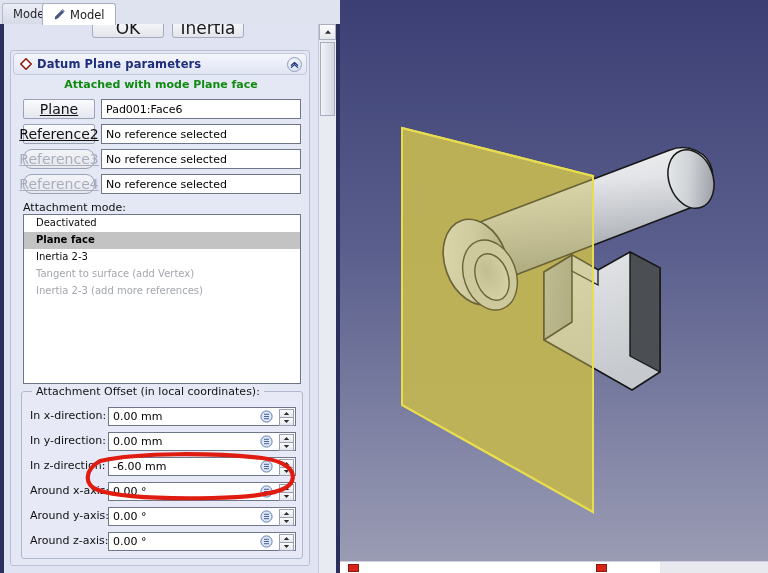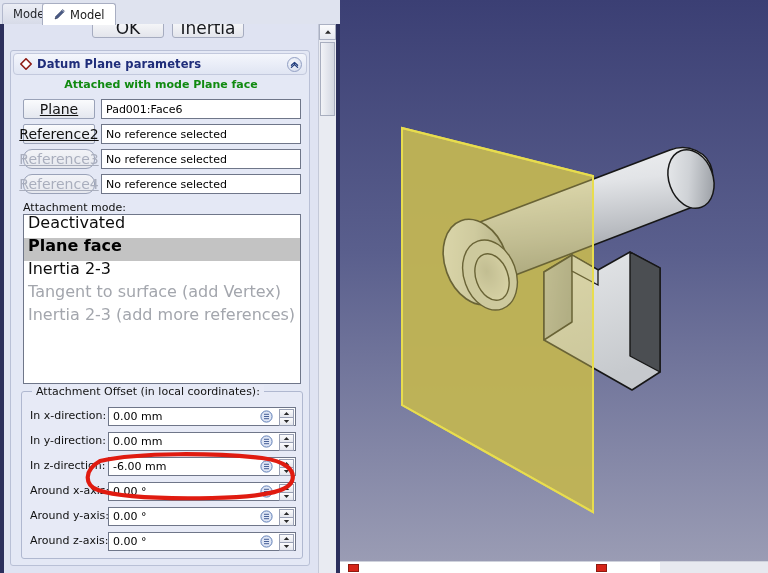--- a/index.html
+++ b/index.html
@@ -115,22 +115,22 @@
 
   .modeLabel{
     position:absolute;left:12px;top:150px;font-size:11px;color:#101010;
   }
   .modeList{
     position:absolute;left:12px;top:163px;width:278px;height:170px;
     background:#fff;border:1px solid #6f7689;
     box-sizing:border-box;overflow:hidden;
   }
   .modeItem{
-    height:23px;line-height:15px;padding-left:4px;
-    font-size:16px;color:#0c0c0c;white-space:nowrap;cursor:default;
+    height:17px;line-height:15px;padding-left:12px;
+    font-size:10px;color:#0c0c0c;white-space:nowrap;cursor:default;
   }
   .modeItem.sel{background:#c3c3c3;font-weight:bold;color:#000;}
   .modeItem.dis{color:#a3a6ad;}
 
   
   .offsetBox{
     position:absolute;left:10px;top:340px;width:282px;height:168px;
     border:1px solid #b0b8d0;border-radius:3px;
     background:#e7eaf6;
     box-sizing:border-box;

